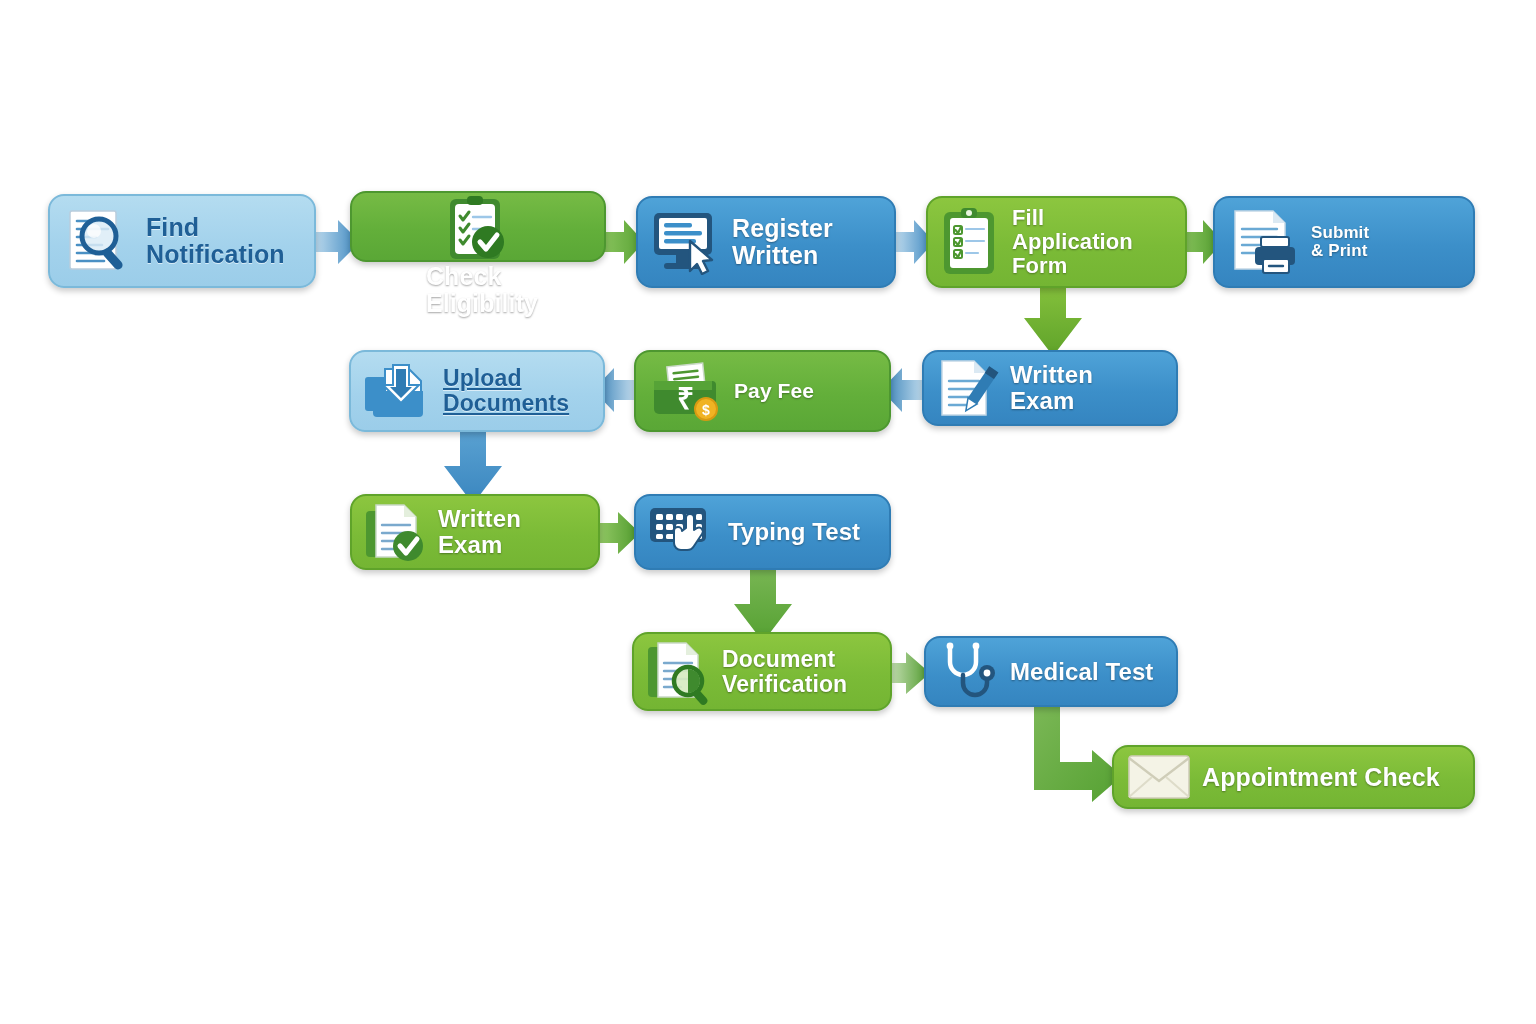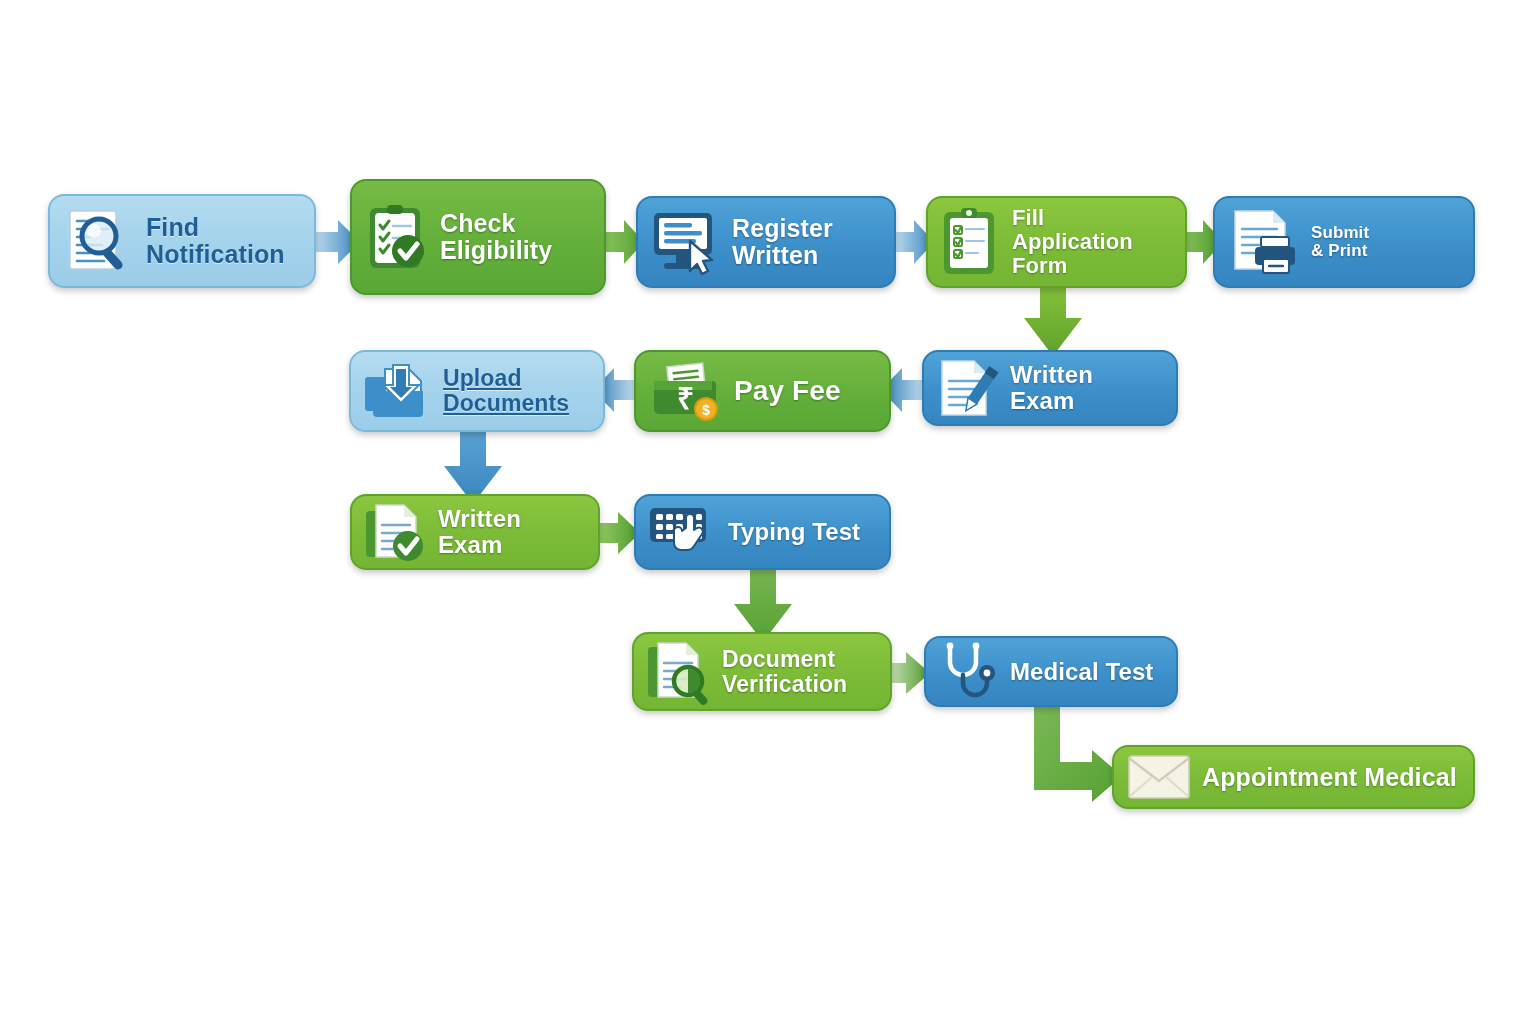--- a/index.html
+++ b/index.html
@@ -196,21 +196,21 @@
           <line x1="15" y1="55" x2="42" y2="55"></line>
       </g>
       <circle cx="37" cy="30" r="17" fill="#dcecf7" fill-opacity=".85" stroke="#1f5f96" stroke-width="5"></circle>
       <circle cx="32" cy="25" r="7" fill="#ffffff" fill-opacity=".75"></circle>
       <rect x="46" y="41" width="9" height="25" rx="4.5" fill="#1f5f96" transform="rotate(-42 50 53)"></rect>
     </svg>
     <div class="label" style="font-size:25px;">Find
 Notification</div>
   </div>
 
-  <div class="node green" style="left:350px;top:179px;width:256px;height:116px;">
+  <div class="node green" style="left:350px;top:191px;width:256px;height:71px;flex-direction:column;">
     <svg class="ico" width="66" height="70" viewBox="0 0 66 70">
       <rect x="6" y="6" width="50" height="60" rx="6" fill="#3f8a2e"></rect>
       <rect x="11" y="11" width="40" height="50" rx="4" fill="#ffffff"></rect>
       <rect x="23" y="3" width="16" height="9" rx="4" fill="#2f7a22"></rect>
       <g stroke="#3f8a2e" stroke-width="3" fill="none" stroke-linecap="round" stroke-linejoin="round">
         <polyline points="16,23 19,27 25,19"></polyline>
         <polyline points="16,35 19,39 25,31"></polyline>
         <polyline points="16,47 19,51 25,43"></polyline>
       </g>
       <g stroke="#9dc7e8" stroke-width="2.4" stroke-linecap="round">
@@ -306,21 +306,21 @@
         <line x1="26" y1="13" x2="50" y2="13"></line>
           <line x1="26" y1="19" x2="50" y2="19"></line>
           <line x1="26" y1="25" x2="44" y2="25"></line>
       </g>
       <path d="M6 22 H64 A4 4 0 0 1 68 26 V50 A5 5 0 0 1 63 55 H11 A5 5 0 0 1 6 50 Z" fill="#3f8a2e"></path>
       <path d="M6 22 H64 V31 H6 Z" fill="#56a337"></path>
       <text x="29" y="50" font-family="'Liberation Serif',serif" font-size="30" font-weight="bold" fill="#ffffff">₹</text>
       <circle cx="58" cy="50" r="11" fill="#f0b323" stroke="#d79a12" stroke-width="2"></circle>
       <text x="54" y="56" font-family="'Liberation Sans',sans-serif" font-size="14" font-weight="bold" fill="#ffffff">$</text>
     </svg>
-    <div class="label" style="font-size:28px;">Pay Fee</div>
+    <div class="label" style="font-size:21px;">Pay Fee</div>
   </div>
 
   <div class="node blue" style="left:922px;top:350px;width:256px;height:76px;">
     <svg class="ico" width="64" height="62" viewBox="0 0 64 62">
       <path d="M6 4 H38 L50 16 V58 H6 Z" fill="#ffffff" stroke="#c4d8e6" stroke-width="1.5"></path>
       <path d="M38 4 V16 H50 Z" fill="#dbe9f3"></path>
       <g stroke="#6aa9d4" stroke-width="2.4" stroke-linecap="round">
         <line x1="13" y1="24" x2="43" y2="24"></line>
           <line x1="13" y1="32" x2="43" y2="32"></line>
         <line x1="13" y1="40" x2="38" y2="40"></line>
@@ -405,16 +405,16 @@
     </svg>
     <div class="label" style="font-size:24px;">Medical Test</div>
   </div>
 
   <div class="node green-light" style="left:1112px;top:745px;width:363px;height:64px;">
     <svg class="ico" width="66" height="50" viewBox="0 0 66 50">
       <rect x="3" y="4" width="60" height="42" rx="3" fill="#f4f3e6" stroke="#cfcdb8" stroke-width="1.6"></rect>
       <path d="M3 6 L33 29 L63 6" fill="none" stroke="#cfcdb8" stroke-width="2.4"></path>
       <path d="M3 45 L26 25 M63 45 L40 25" fill="none" stroke="#dedcc9" stroke-width="2"></path>
     </svg>
-    <div class="label" style="font-size:25px;">Appointment Medical</div>
+    <div class="label" style="font-size:25px;">Appointment Check</div>
   </div>
 
 </div>
 
 </body></html>

